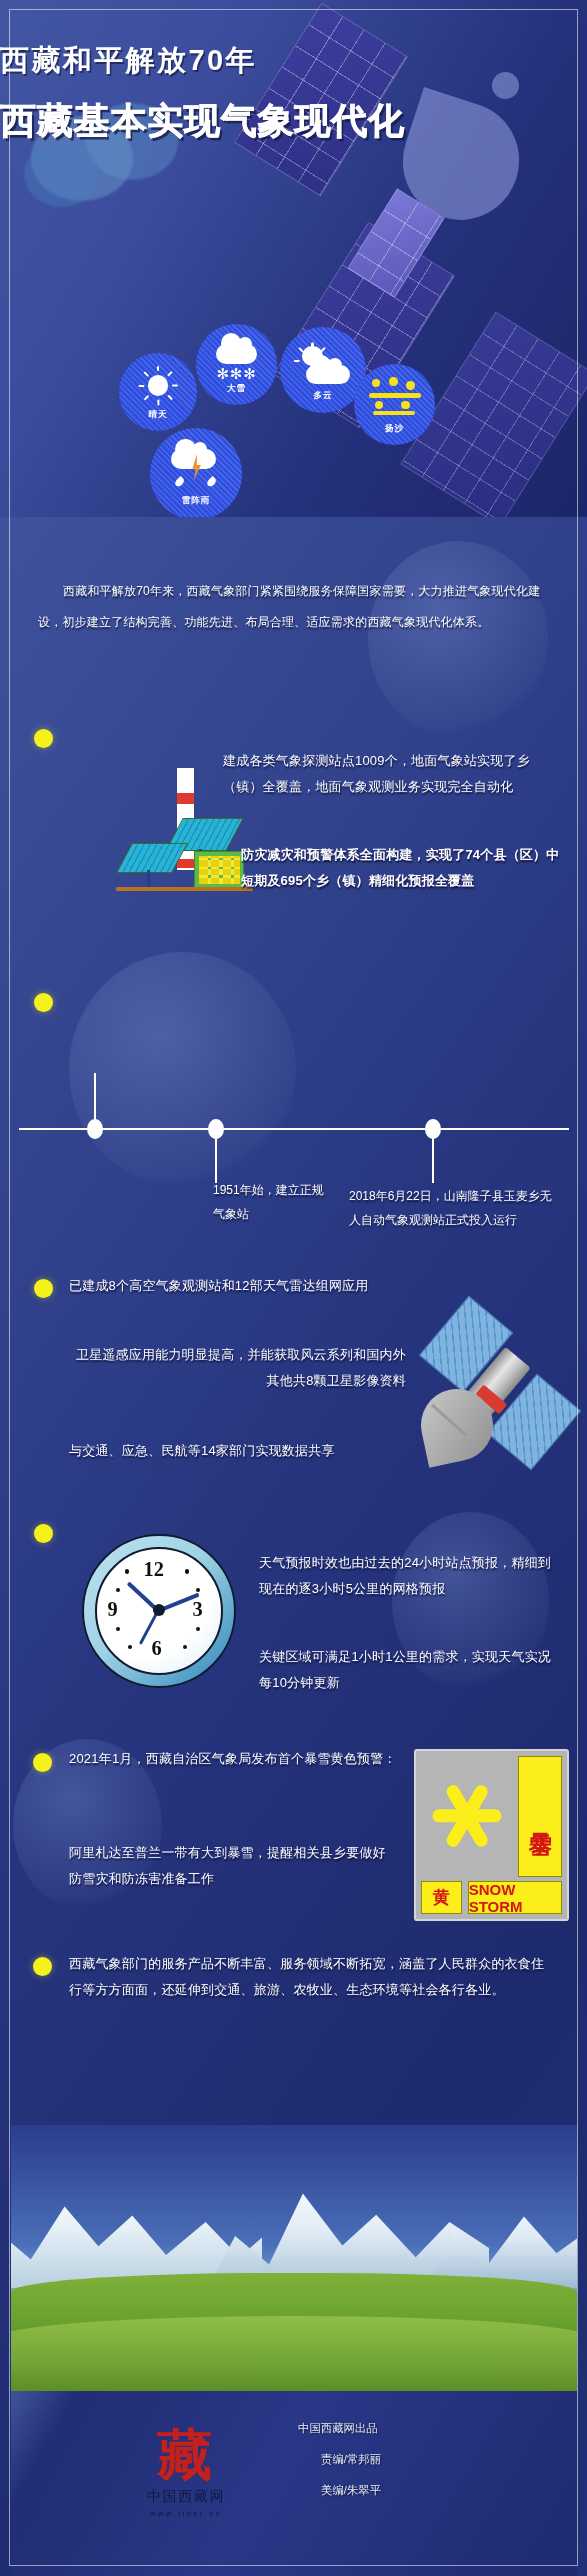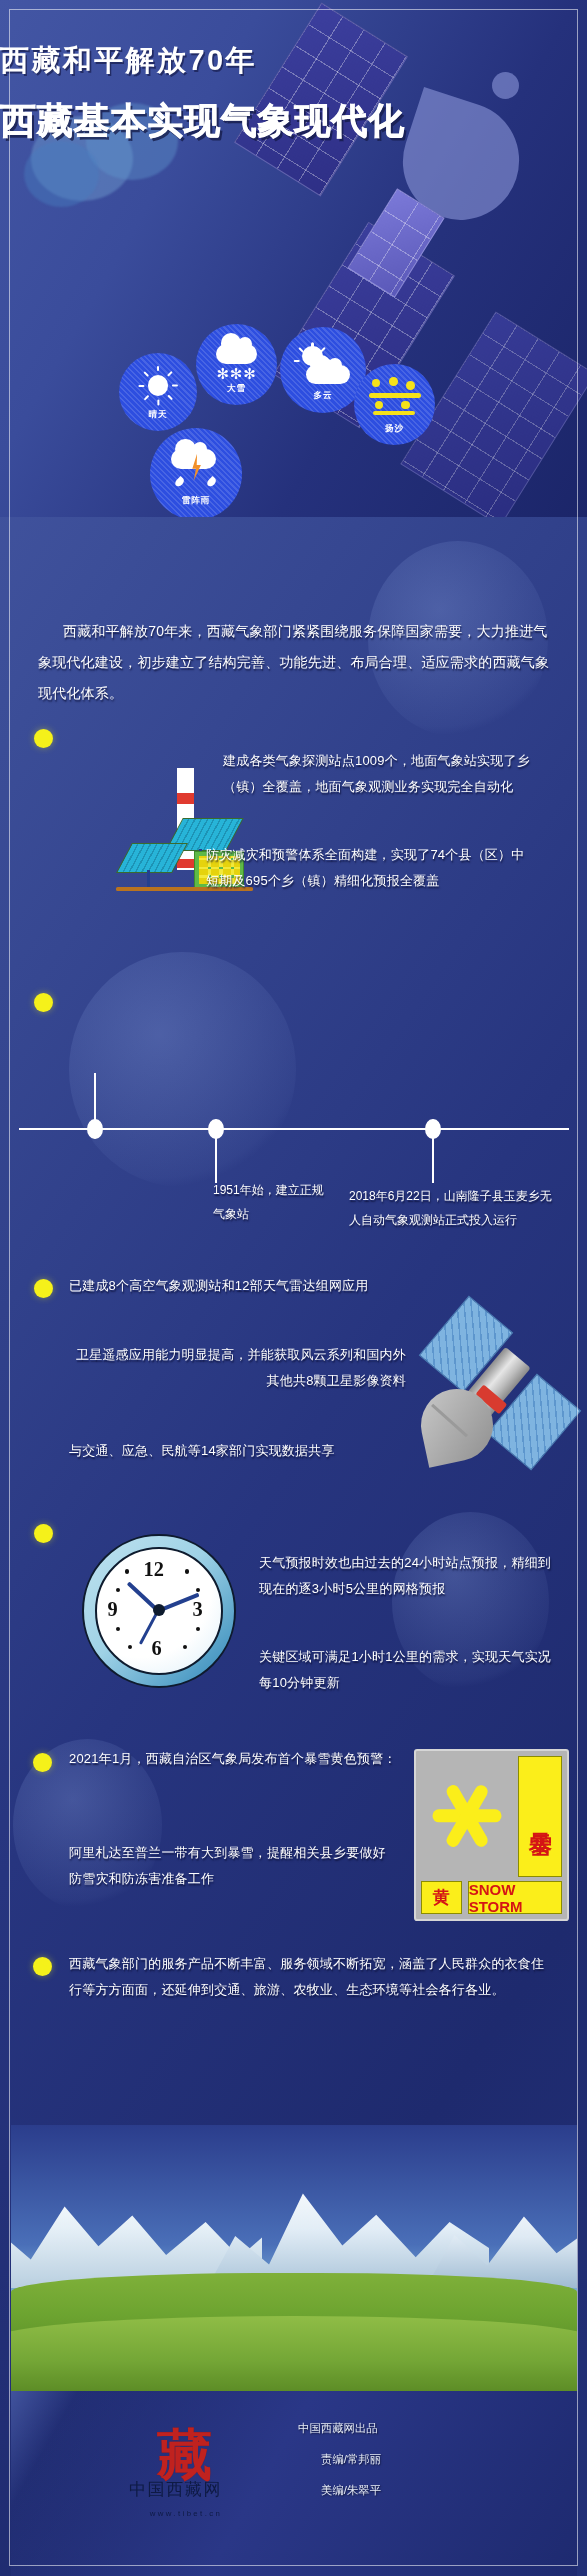--- a/index.html
+++ b/index.html
@@ -103,21 +103,21 @@
     color: #ffffff;
     font-size: 13px;
     line-height: 26px;
     text-shadow: 0.8px 1.6px 1.6px rgba(10,15,55,0.85);
     letter-spacing: 0.2px;
   }
   .intro {
     position: absolute;
     left: 38px; top: 576px; width: 517px;
     text-indent: 25px;
-    font-size: 14px; line-height: 31px; margin-top: 40px;
+    font-size: 12px; line-height: 31px;
   }
 
   .glow-circle {
     position: absolute; border-radius: 50%;
     background: radial-gradient(circle at 40% 35%, rgba(150,175,235,0.27), rgba(150,175,235,0.05) 70%, transparent 75%);
   }
   .panel-cell {
     background: repeating-linear-gradient(90deg, #27b4d8 0 4.7px, #1d93b5 4.7px 6.3px),
                 repeating-linear-gradient(0deg, #27b4d8 0 4.7px, #1d93b5 4.7px 6.3px);
   }
@@ -206,22 +206,22 @@
 
   
   .footer { position:absolute; left:11px; right:11px; bottom:0; height:185px;
             background: linear-gradient(120deg,#41539d 0%,#32409010 10%, #2a3787 45%, #1e2a70 100%); }
   .logo-mark{
     position:absolute; left:139px; top:33px; width:69px; height:63px;
     color:#c0221f; font-size:55px; font-weight:bold; line-height:63px; text-align:center;
     font-family:"Liberation Serif", serif;
     text-shadow:0 0 0.8px #8e1614;
   }
-  .logo-cn{ position:absolute; left:118px; top:87px; width:114px; text-align:left;
-            color:#0e1a44; font-size:17px; letter-spacing:1.6px; }
+  .logo-cn{ position:absolute; left:118px; top:97px; width:114px; text-align:center;
+            color:#0e1a44; font-size:14px; letter-spacing:1.6px; }
   .logo-url{ position:absolute; left:118px; top:118px; width:114px; text-align:center;
              color:#0e1a44; font-size:7.8px; letter-spacing:2.4px; }
   .credit{ position:absolute; color:#e7ecf7; font-size:11.4px;
            text-shadow:0.8px 0.8px 1.6px rgba(0,0,0,0.6); }
 </style>
 </head>
 <body>
 
 <div class="page">
   <div class="frame-border"></div>
@@ -323,21 +323,21 @@
     <div class="panel-cell" style="position:absolute;left:7.8px;top:75px;width:56px;height:30px;transform:skewX(-28deg);border:0.8px solid #3a6b2e;"></div>
     <div style="position:absolute;left:31px;top:102px;width:3.1px;height:17px;background:#23408f;"></div>
     <div style="position:absolute;left:78px;top:83px;width:50px;height:38px;background:#5fb947;border:0.8px solid #3e8c2c;"></div>
     <div style="position:absolute;left:83px;top:88px;width:41px;height:28px;
          background: repeating-linear-gradient(90deg,#f2e83a 0 8.6px, transparent 8.6px 11.8px),
                      repeating-linear-gradient(0deg,#f2e83a 0 6.3px, transparent 6.3px 8.6px);
          background-blend-mode: multiply;"></div>
     <div style="position:absolute;left:0px;top:119px;width:137px;height:3.9px;background:#b9731f;border-radius:1.6px;"></div>
   </div>
   <div class="body-text" style="position:absolute; left:223px; top:748px; width:329px;">建成各类气象探测站点1009个，地面气象站实现了乡（镇）全覆盖，地面气象观测业务实现完全自动化</div>
-  <div class="body-text" style="position:absolute; left:206px; top:842px; width:329px;">防灾减灾和预警体系全面构建，实现了74个县（区）中短期及695个乡（镇）精细化预报全覆盖</div>
+  <div class="body-text" style="position:absolute; left:241px; top:842px; width:329px;font-weight:bold;">防灾减灾和预警体系全面构建，实现了74个县（区）中短期及695个乡（镇）精细化预报全覆盖</div>
 
   <div class="glow-circle" style="left:69px; top:952px; width:227px; height:235px;"></div>
   <div class="bullet" style="left:34px; top:993px;"></div>
 
   <div class="tl-line" style="left:19px; top:1128px; width:550px;"></div>
   <div class="tl-stem" style="left:94px; top:1073px; height:49px;"></div>
   <div class="tl-dot" style="left:87px; top:1119px;"></div>
   <div class="tl-dot" style="left:208px; top:1119px;"></div>
   <div class="tl-stem" style="left:215px; top:1138px; height:45px;"></div>
   <div class="tl-dot" style="left:425px; top:1119px;"></div>

